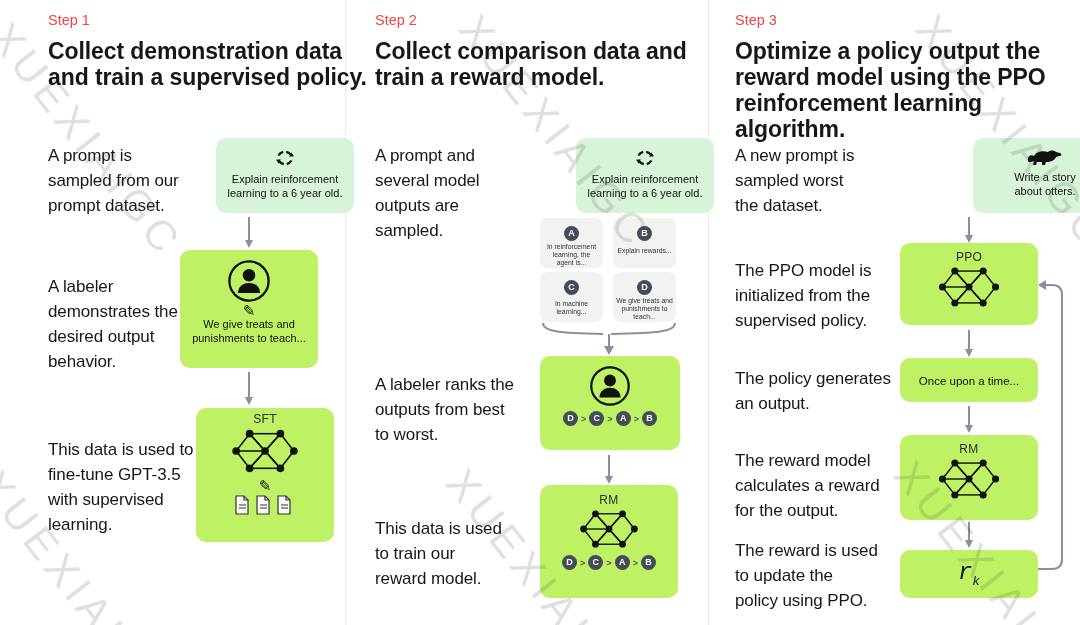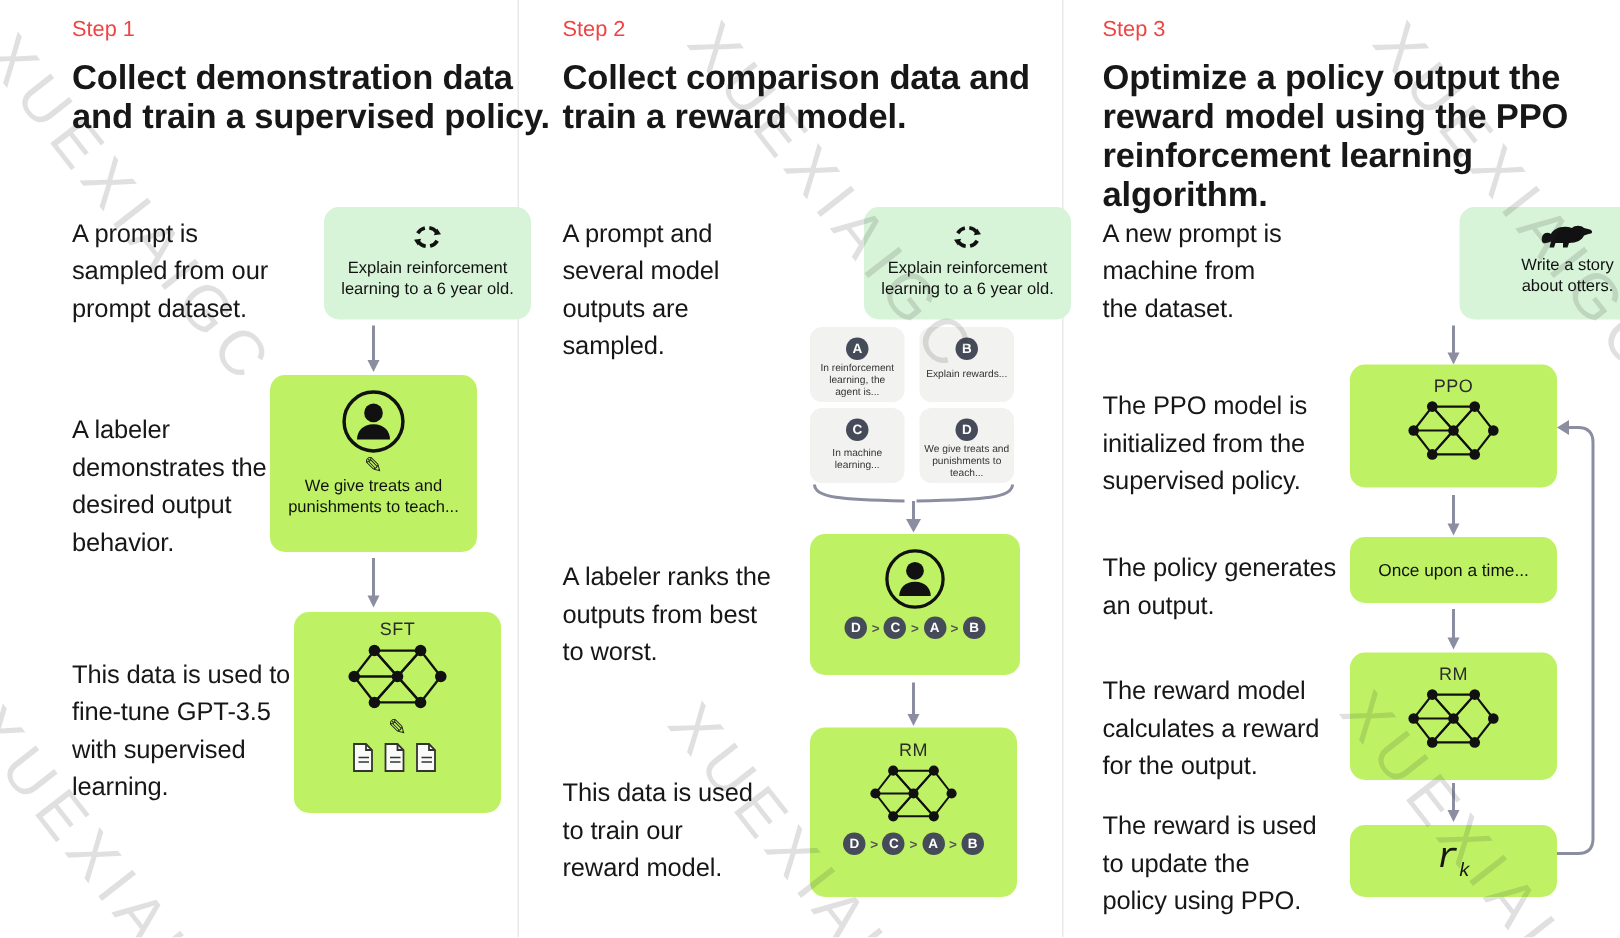--- a/index.html
+++ b/index.html
@@ -271,21 +271,21 @@
       <span class="rank-circle">B</span>
     </div>
   </div>
 
   <div class="step-label" style="left:735px">Step 3</div>
   <div class="heading" style="left:735px">Optimize a policy output the
 reward model using the PPO
 reinforcement learning algorithm.</div>
 
   <div class="body-text" style="left:735px;top:143px">A new prompt is
-machine from
+sampled worst
 the dataset.</div>
   <div class="body-text" style="left:735px;top:366px">The policy generates
 an output.</div>
   <div class="body-text" style="left:735px;top:258px">The PPO model is
 initialized from the
 supervised policy.</div>
   <div class="body-text" style="left:735px;top:448px">The reward model
 calculates a reward
 for the output.</div>
   <div class="body-text" style="left:735px;top:538px">The reward is used

